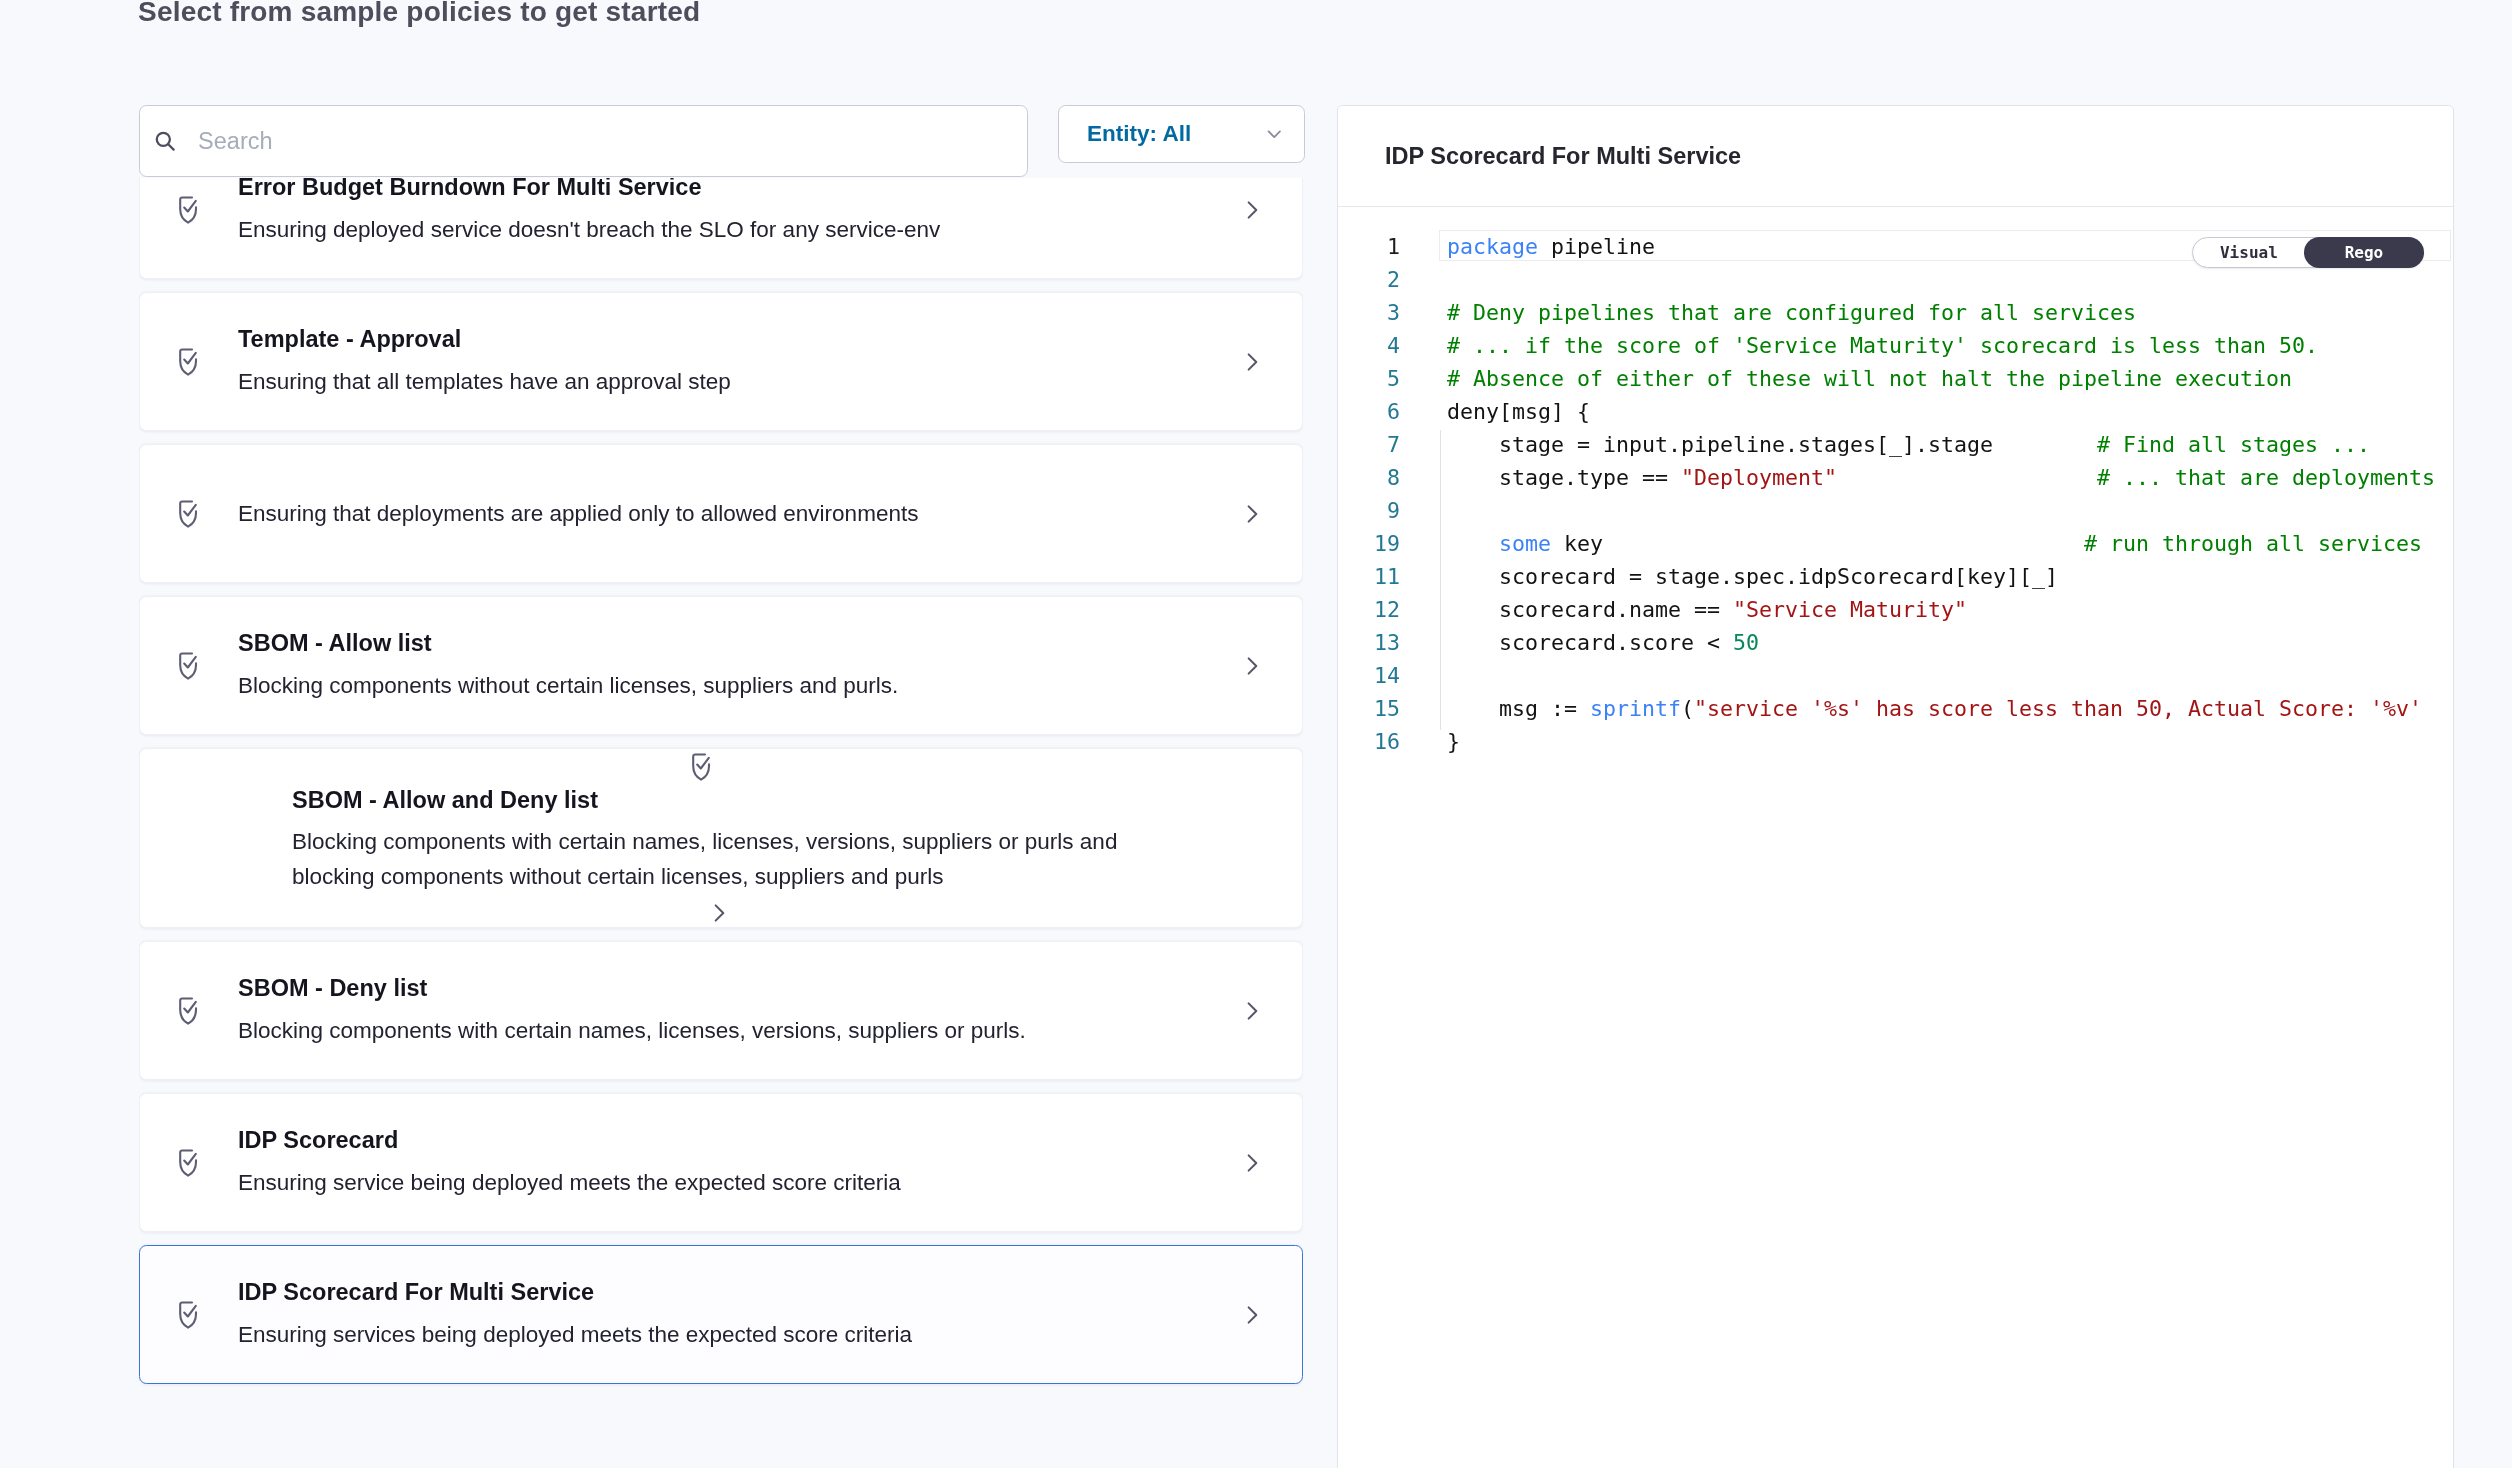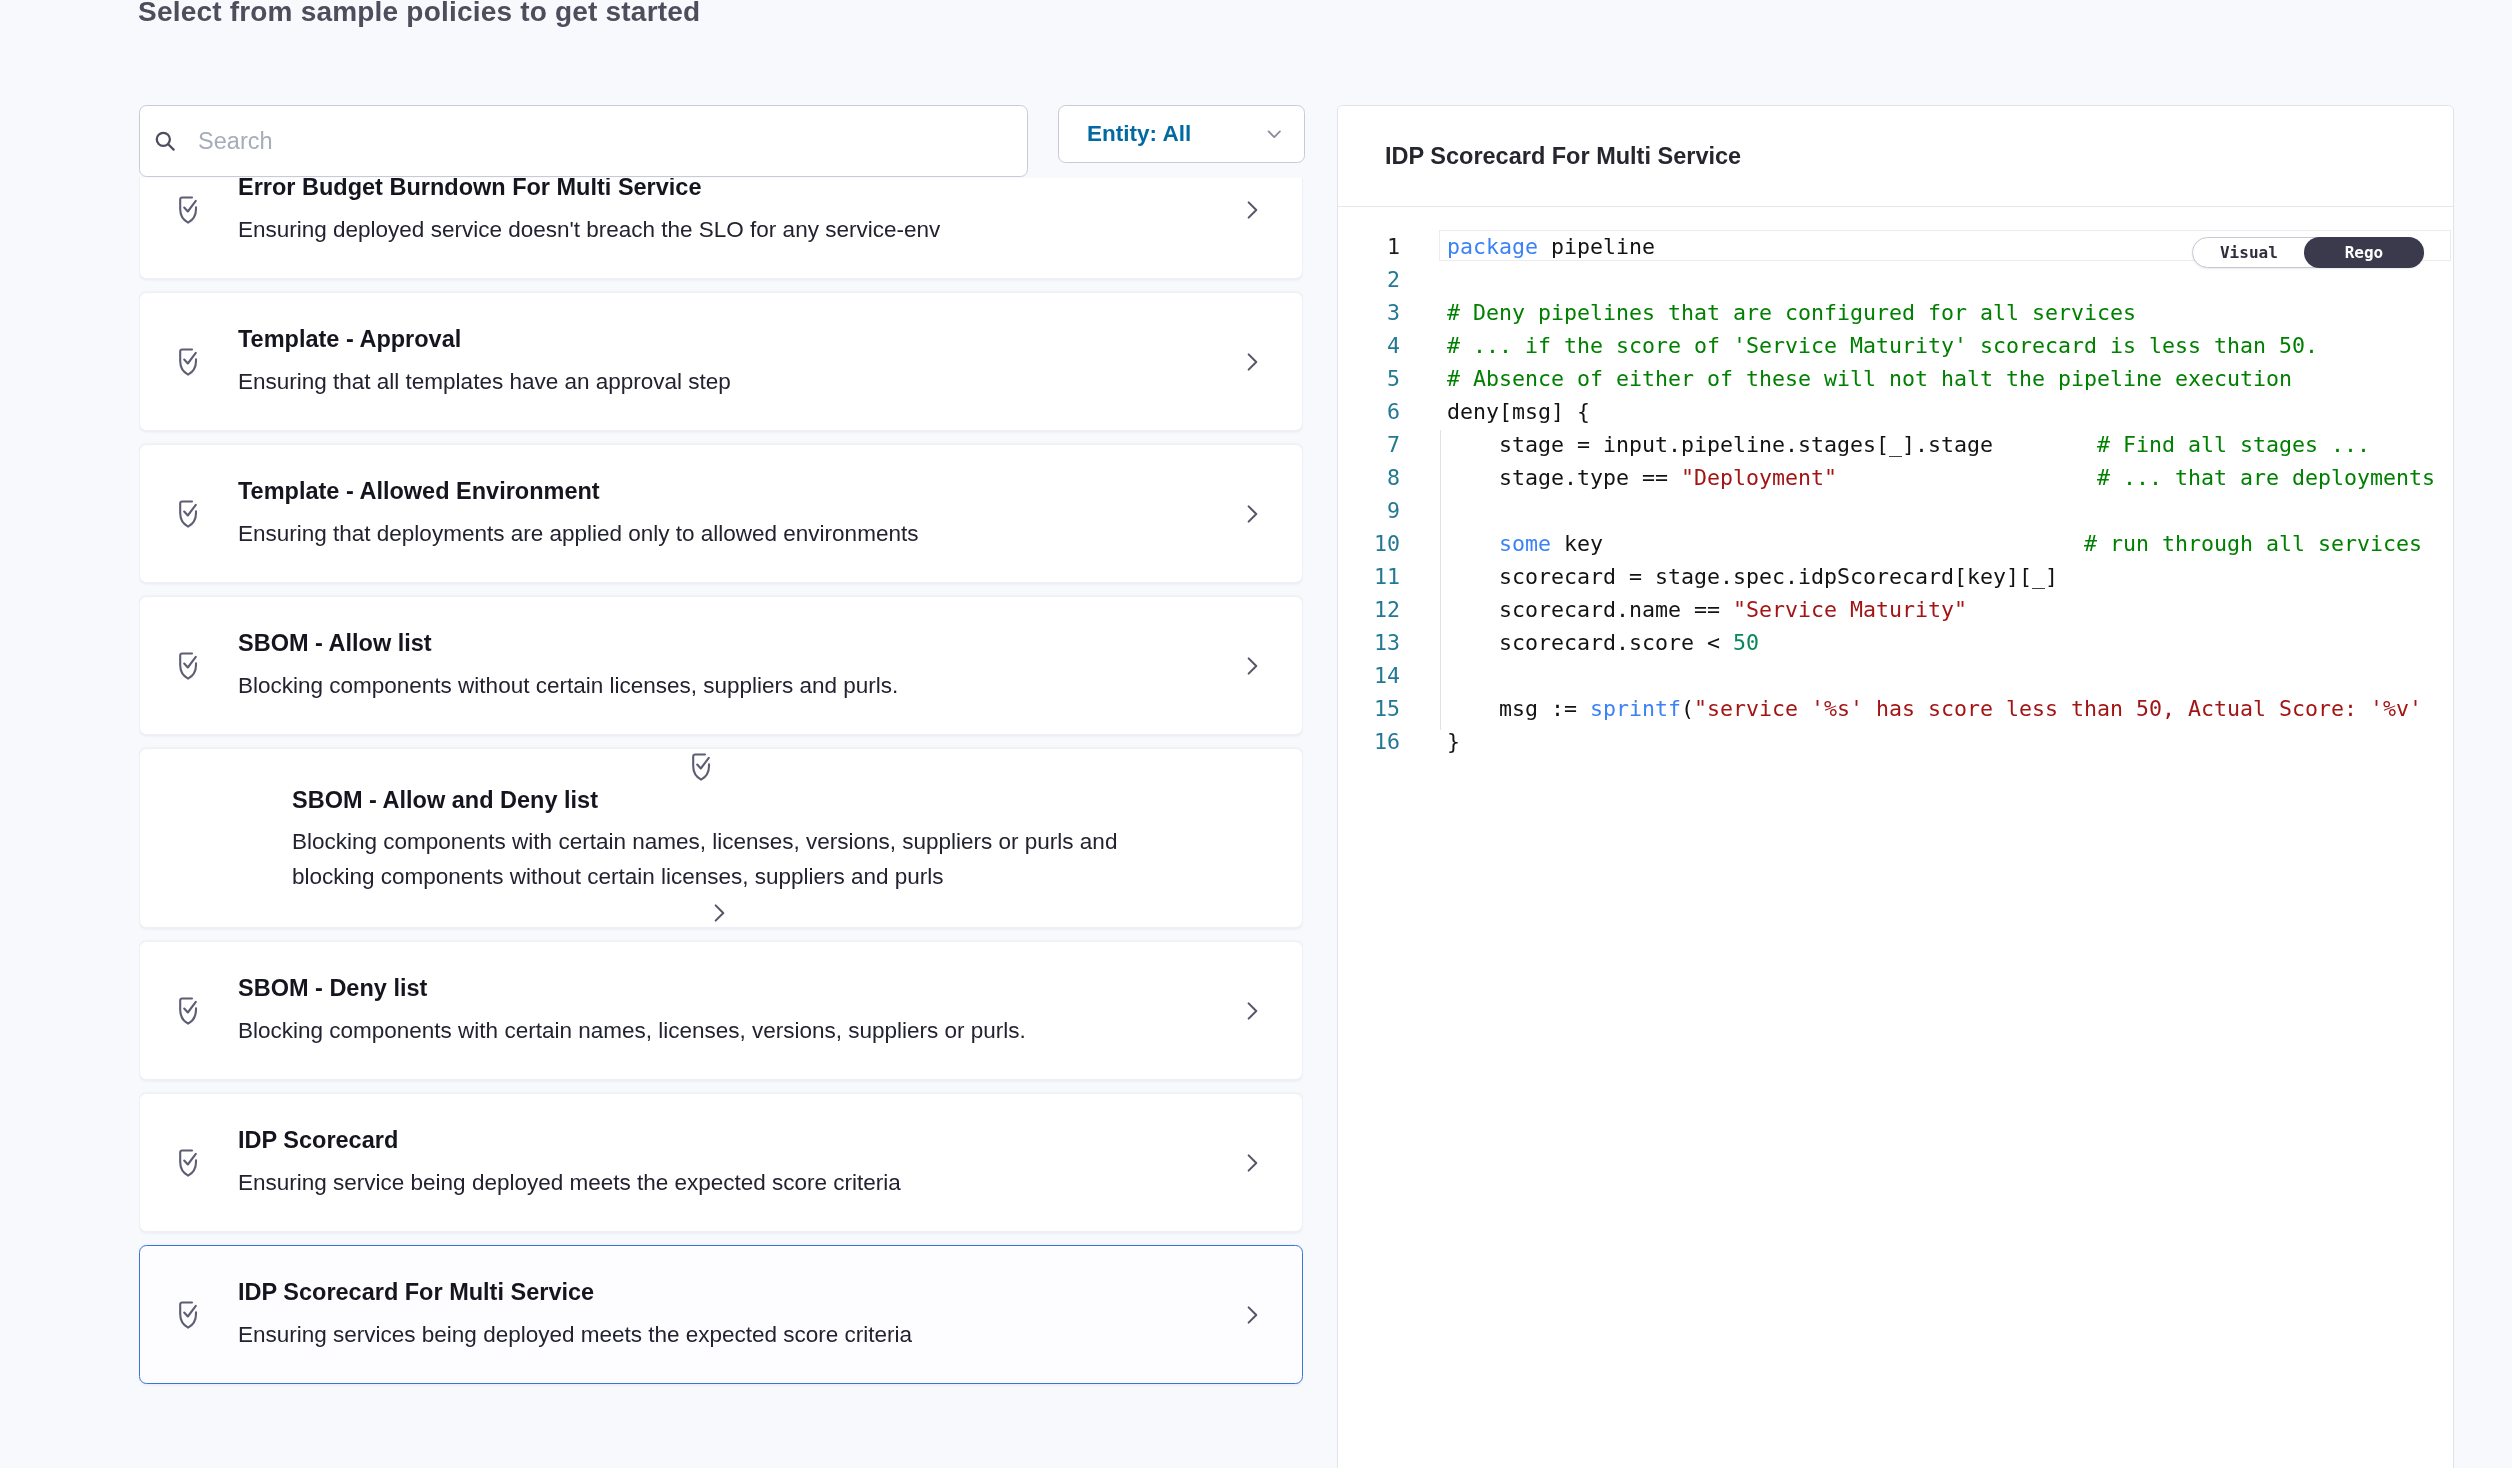--- a/index.html
+++ b/index.html
@@ -162,21 +162,20 @@
     </span>
   </div>
     <div class="card">
     <span class="shield">
       <svg width="28" height="36" viewBox="0 0 28 32" fill="none">
         <path d="M18 3.5 H8.2 C6.9 3.5 6.2 4.2 6.2 5.5 V15 C6.2 21.8 9.6 26.2 14.1 28.6 C18.6 26.2 22 21.8 22 15 V13.2" stroke="#5d5d73" stroke-width="2.1" stroke-linecap="round" stroke-linejoin="round"></path>
         <path d="M10.2 13.5 L13.8 17.5 L21.8 6.8" stroke="#5d5d73" stroke-width="2.1" stroke-linecap="round" stroke-linejoin="round"></path>
       </svg>
     </span>
     <div class="txt">
-      <div class="card-title">Template - Allowed Environment</div>
       <div class="card-desc">Ensuring that deployments are applied only to allowed environments</div>
     </div>
     <span class="chev">
       <svg width="24.4" height="28" viewBox="0 0 24 24" fill="none">
         <path d="M8.5 4.5 L16 12 L8.5 19.5" stroke="#555569" stroke-width="2" stroke-linecap="round" stroke-linejoin="round"></path>
       </svg>
     </span>
   </div>
     <div class="card">
     <span class="shield">
@@ -275,21 +274,21 @@
     <div class="code-lines" id="code-lines">
         <div class="code-line active"><span class="ln">1</span><span class="code-content"><span class="tok-kw">package</span><span class="tok-pl"> pipeline</span></span></div>
         <div class="code-line"><span class="ln">2</span><span class="code-content"></span></div>
         <div class="code-line"><span class="ln">3</span><span class="code-content"><span class="tok-cm"># Deny pipelines that are configured for all services</span></span></div>
         <div class="code-line"><span class="ln">4</span><span class="code-content"><span class="tok-cm"># ... if the score of 'Service Maturity' scorecard is less than 50.</span></span></div>
         <div class="code-line"><span class="ln">5</span><span class="code-content"><span class="tok-cm"># Absence of either of these will not halt the pipeline execution</span></span></div>
         <div class="code-line"><span class="ln">6</span><span class="code-content"><span class="tok-pl">deny[msg] {</span></span></div>
         <div class="code-line"><span class="ln">7</span><span class="code-content"><span class="tok-pl">    stage = input.pipeline.stages[_].stage        </span><span class="tok-cm"># Find all stages ...</span></span></div>
         <div class="code-line"><span class="ln">8</span><span class="code-content"><span class="tok-pl">    stage.type == </span><span class="tok-st">"Deployment"</span><span class="tok-pl">                    </span><span class="tok-cm"># ... that are deployments</span></span></div>
         <div class="code-line"><span class="ln">9</span><span class="code-content"></span></div>
-        <div class="code-line"><span class="ln">10</span><span class="code-content"><span class="tok-pl">    </span><span class="tok-kw">some</span><span class="tok-pl"> key                                     </span><span class="tok-cm"># run through all services</span></span></div>
+        <div class="code-line"><span class="ln">19</span><span class="code-content"><span class="tok-pl">    </span><span class="tok-kw">some</span><span class="tok-pl"> key                                     </span><span class="tok-cm"># run through all services</span></span></div>
         <div class="code-line"><span class="ln">11</span><span class="code-content"><span class="tok-pl">    scorecard = stage.spec.idpScorecard[key][_]</span></span></div>
         <div class="code-line"><span class="ln">12</span><span class="code-content"><span class="tok-pl">    scorecard.name == </span><span class="tok-st">"Service Maturity"</span></span></div>
         <div class="code-line"><span class="ln">13</span><span class="code-content"><span class="tok-pl">    scorecard.score &lt; </span><span class="tok-nm">50</span></span></div>
         <div class="code-line"><span class="ln">14</span><span class="code-content"></span></div>
         <div class="code-line"><span class="ln">15</span><span class="code-content"><span class="tok-pl">    msg := </span><span class="tok-kw">sprintf</span><span class="tok-pl">(</span><span class="tok-st">"service '%s' has score less than 50, Actual Score: '%v'</span></span></div>
         <div class="code-line"><span class="ln">16</span><span class="code-content"><span class="tok-pl">}</span></span></div>
       </div>
     <div class="view-toggle">
       <span class="seg seg-visual">Visual</span>
       <span class="seg seg-rego">Rego</span>

